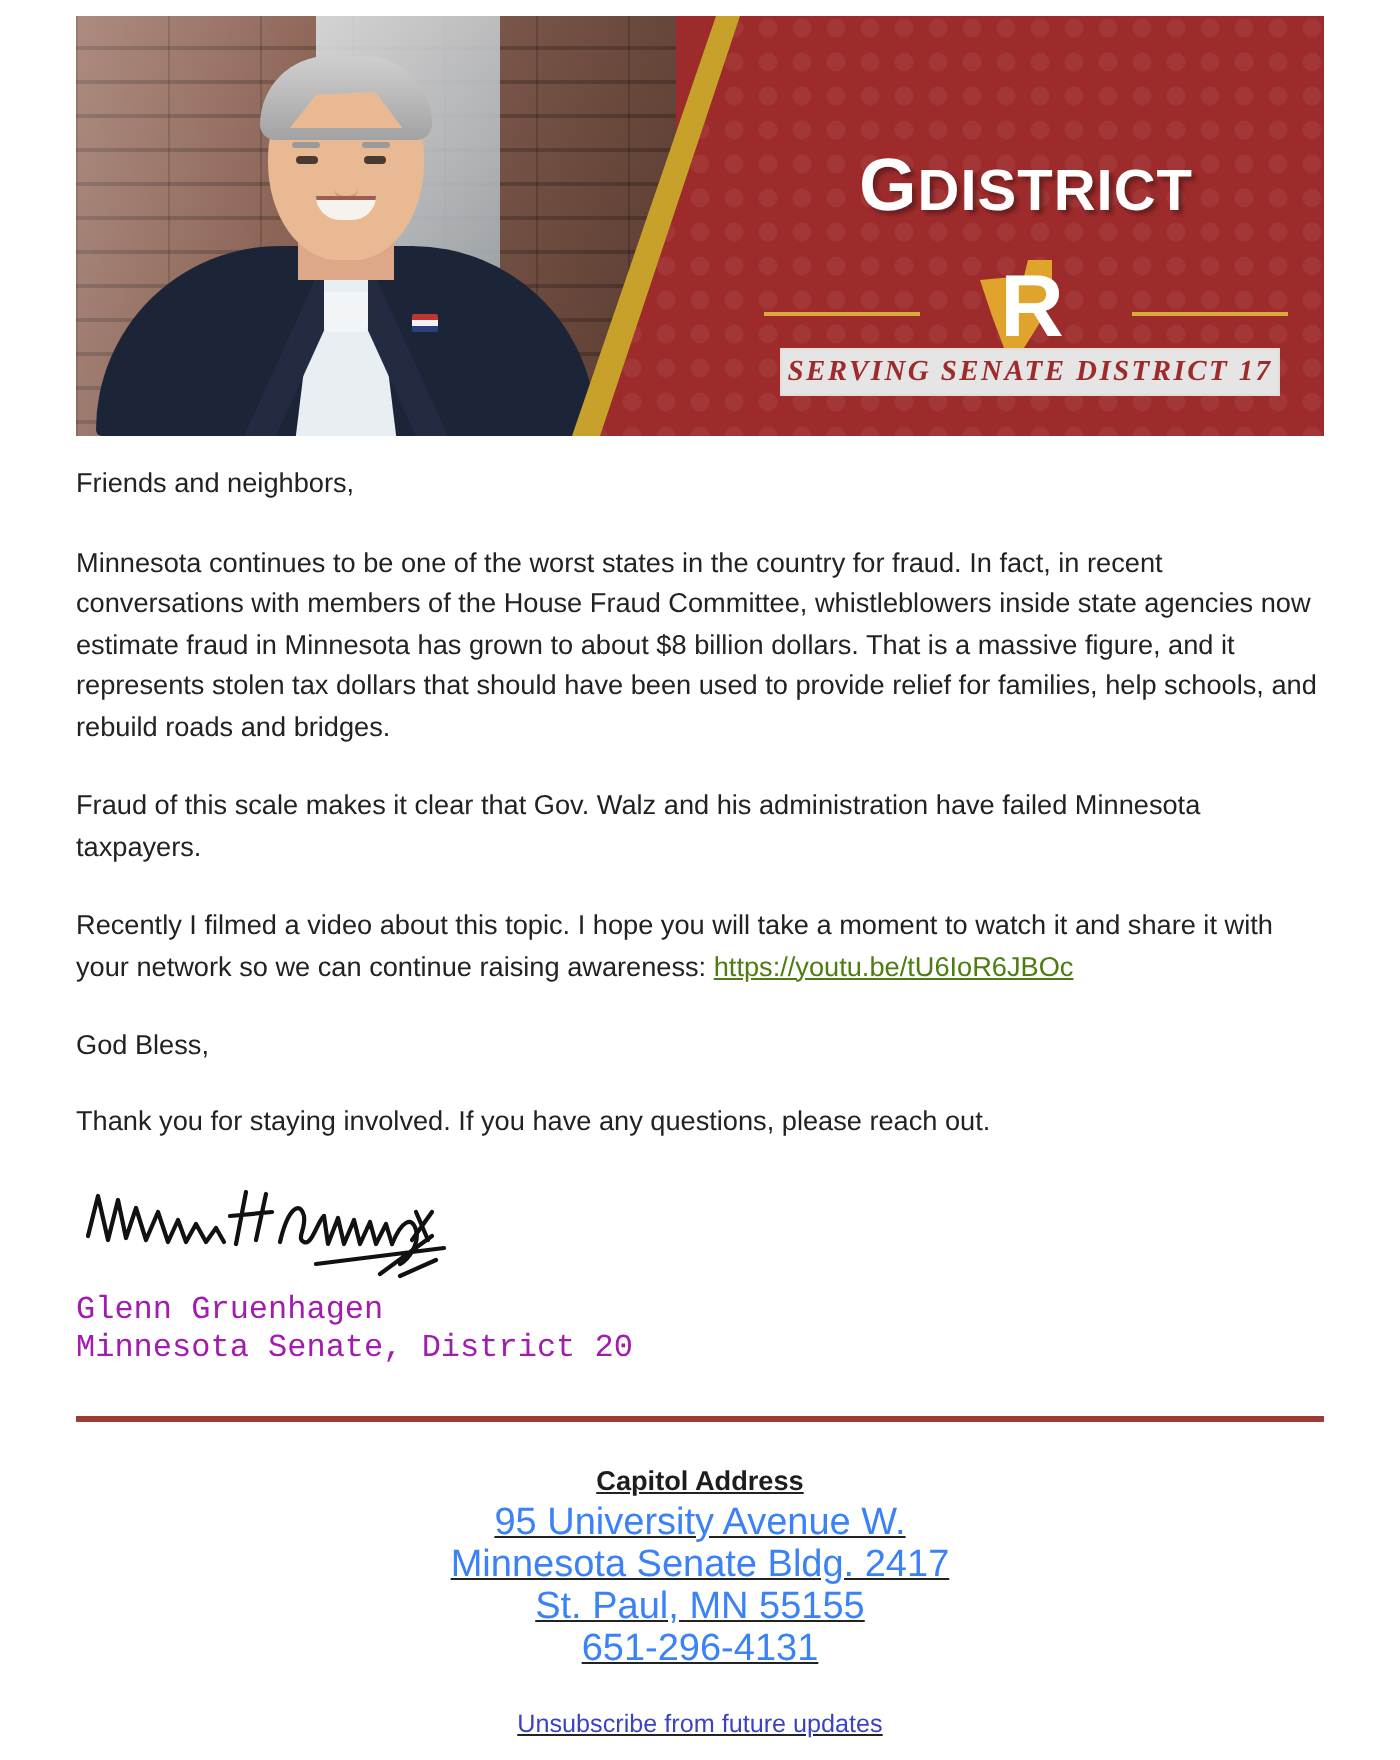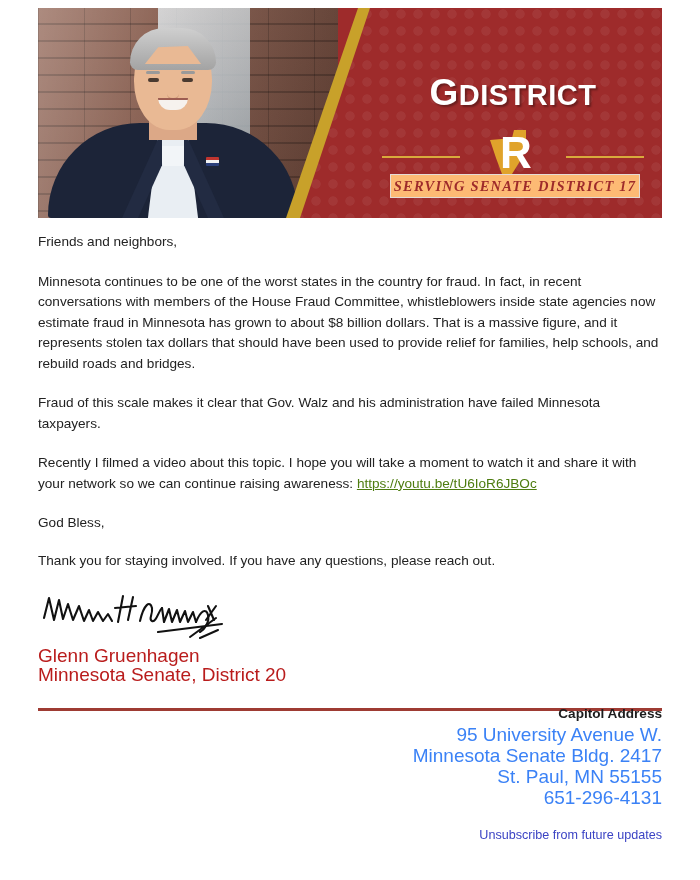--- a/index.html
+++ b/index.html
@@ -222,21 +222,21 @@
     transform: translateX(-50%);
     top: 116px;
     width: 66px;
     height: 56px;
   }
   .bn-district {
     position: absolute;
     left: 22px; right: 22px;
     top: 166px;
     height: 22px;
-    background: #fdba74;
+    background: #e5e5e5;
     border: 1px solid #e6dcd6;
     color: #9e2b2b;
     font-family: "Liberation Serif", serif;
     font-weight: bold;
     font-style: italic;
     font-size: 14.5px;
     letter-spacing: 1.2px;
     text-align: center;
     line-height: 22px;
     white-space: nowrap;
@@ -255,41 +255,43 @@
     color: #222222;
     margin: 0 0 19px 0;
   }
   .para.tight { margin-bottom: 17px; }
   a.link {
     color: #4d7c0f;
     text-decoration: underline;
   }
   .sig-svg { display: block; margin: 4px 0 6px 2px; }
   .signoff {
-    font-size: 19px;
+    font-size: 16px;
     line-height: 19px;
-    color: #b91c1c;
+    color: #a21caf;
     margin: 0;
+    font-family: Liberation Mono, monospace;
   }
 
   
   .divider {
     position: absolute;
     left: 38px;
     top: 708px;
     width: 624px;
     height: 3px;
     background: #9e3b33;
   }
   .footer {
     position: absolute;
     left: 38px;
-    top: 703px;
+    top: 730px;
     width: 624px;
-    text-align: right;
+    text-align: center;
+    text-decoration: underline;
   }
   .f-title {
     font-size: 13.6px;
     font-weight: bold;
     color: #1d1d1d;
     line-height: 21px;
   }
   .f-line {
     font-size: 19px;
     color: #3b82f6;

